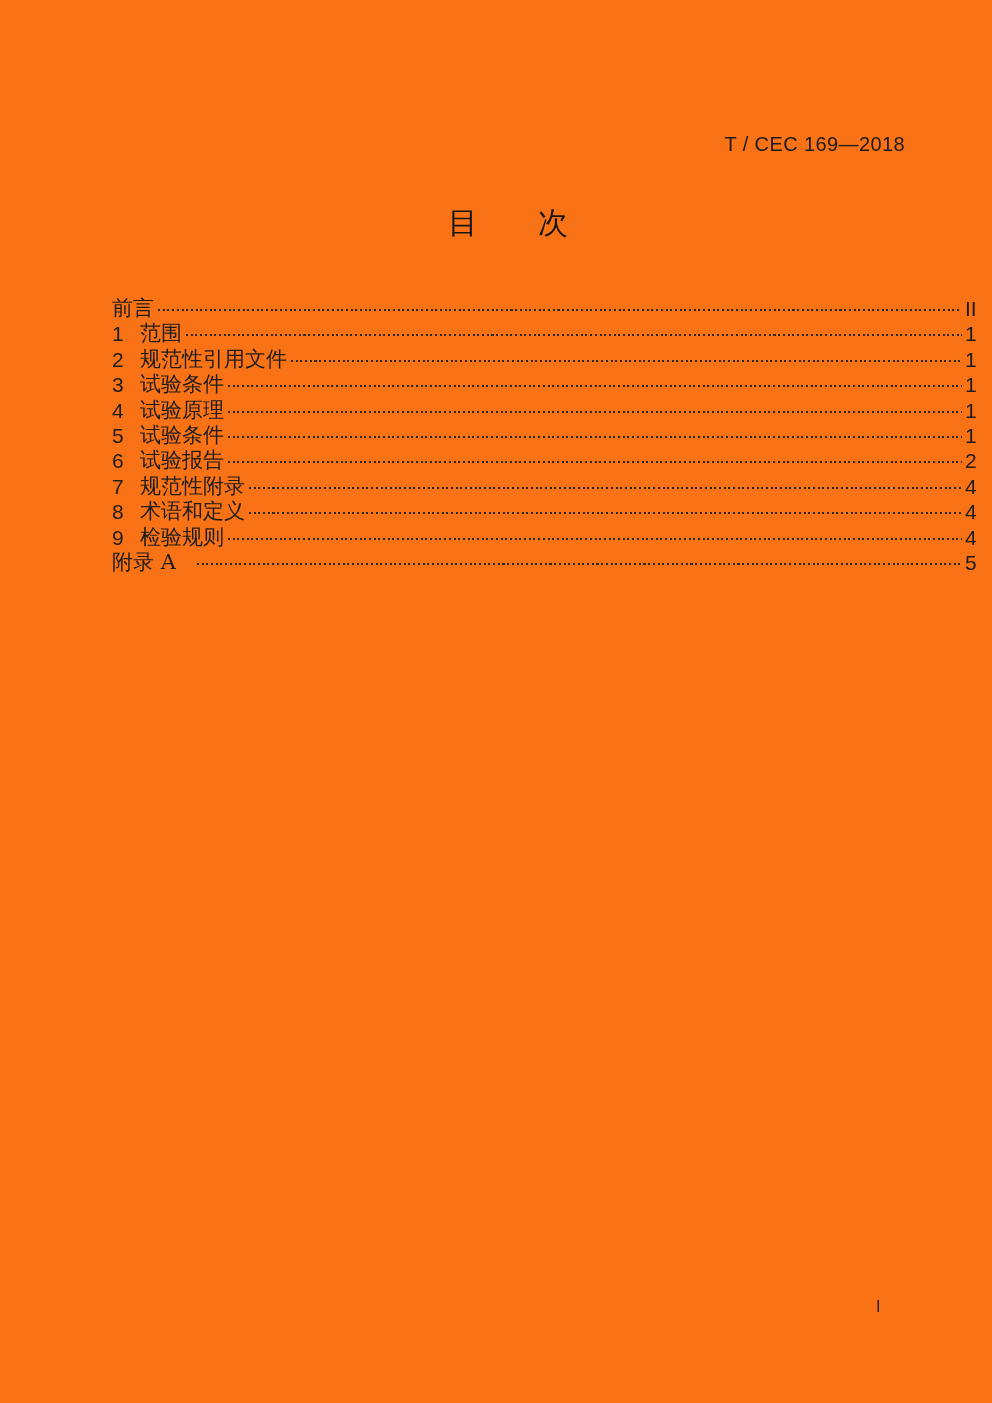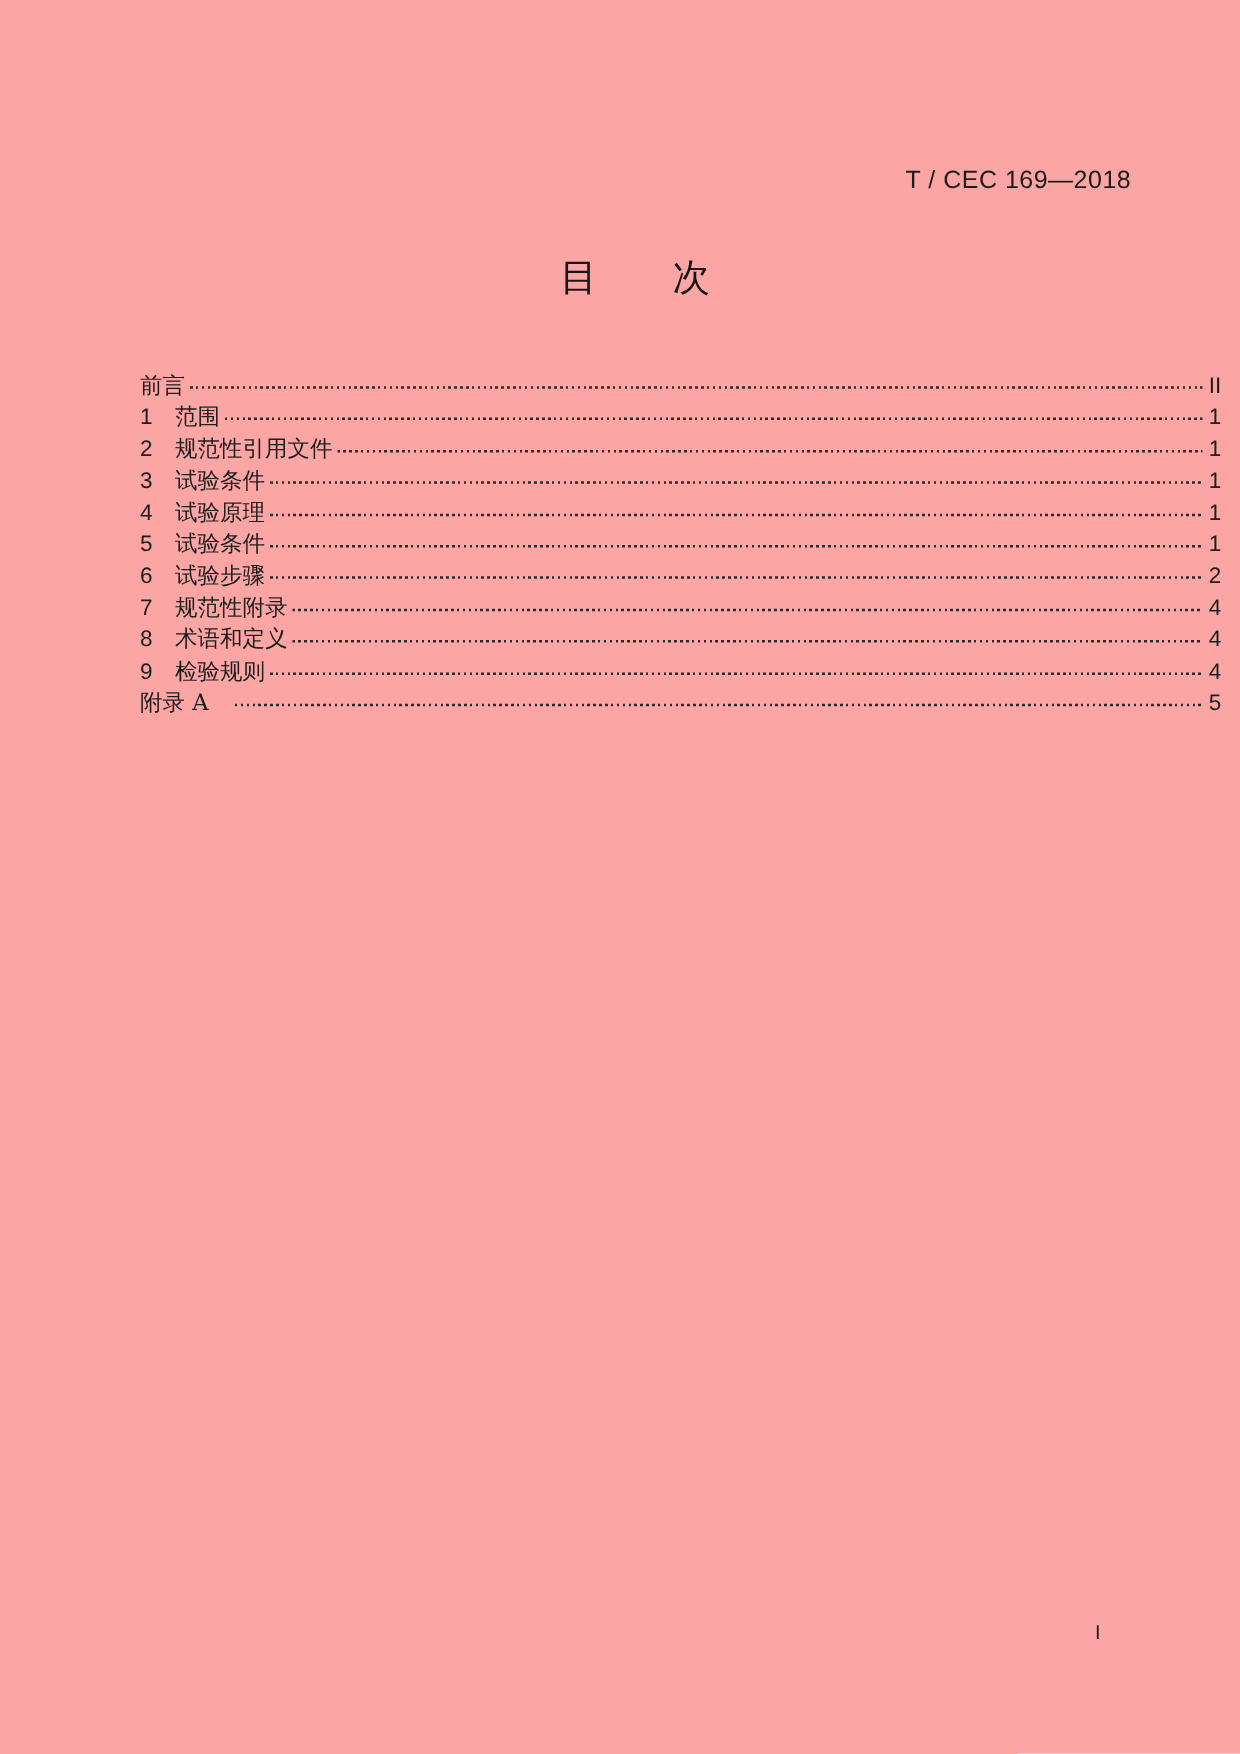--- a/index.html
+++ b/index.html
@@ -8,21 +8,21 @@
     width: 992px;
     height: 1403px;
     position: relative;
     font-family: "Liberation Sans", "DejaVu Sans", sans-serif;
     color: #1c1c1c;
     overflow: hidden;
   }
   .page {
     position: absolute;
     inset: 0;
-    background: #fca5a5;
+    background: #f97316;
   }
   
   .doc-header {
     position: absolute;
     top: 132px;
     right: 87px;
     font-family: "Liberation Sans", "DejaVu Sans", sans-serif;
     font-size: 20px;
     line-height: 24px;
     letter-spacing: 0.4px;
@@ -53,21 +53,21 @@
     position: absolute;
     left: 112px;
     right: 15px;
     top: 296px;
   }
   .toc-row {
     display: flex;
     align-items: flex-start;
     height: 25.4px;
     line-height: 25.4px;
-    font-size: 18px;
+    font-size: 21px;
     white-space: nowrap;
   }
   .toc-num {
     font-family: "Liberation Sans", "DejaVu Sans", sans-serif;
     min-width: 28px;
     flex: 0 0 auto;
   }
   .toc-num.num-auto {
     min-width: 0;
     margin-right: 17px;
@@ -84,21 +84,20 @@
     margin: 0 3px 0 4px;
     background-image: repeating-linear-gradient(to right, #2a2a2a 0, #2a2a2a 2px, transparent 2px, transparent 4.7px);
     background-size: 100% 2px;
     background-repeat: no-repeat;
     background-position: 0 13px;
   }
   .toc-page {
     font-family: "Liberation Sans", "DejaVu Sans", sans-serif;
     flex: 0 0 auto;
     min-width: 12px;
-    text-align: right;
     color: #1c1c1c;
   }
   
   .doc-footer {
     position: absolute;
     top: 1297px;
     left: 876px;
     font-family: "Liberation Sans", "DejaVu Sans", sans-serif;
     font-size: 16px;
     line-height: 20px;
@@ -156,21 +155,21 @@
 
     <div class="toc-row">
       <span class="toc-num">5</span>
       <span class="toc-label">试验条件</span>
       <span class="toc-leader"></span>
       <span class="toc-page">1</span>
     </div>
 
     <div class="toc-row">
       <span class="toc-num">6</span>
-      <span class="toc-label">试验步骤</span>
+      <span class="toc-label">试验报告</span>
       <span class="toc-leader"></span>
       <span class="toc-page">2</span>
     </div>
 
     <div class="toc-row">
       <span class="toc-num">7</span>
       <span class="toc-label">规范性附录</span>
       <span class="toc-leader"></span>
       <span class="toc-page">4</span>
     </div>

